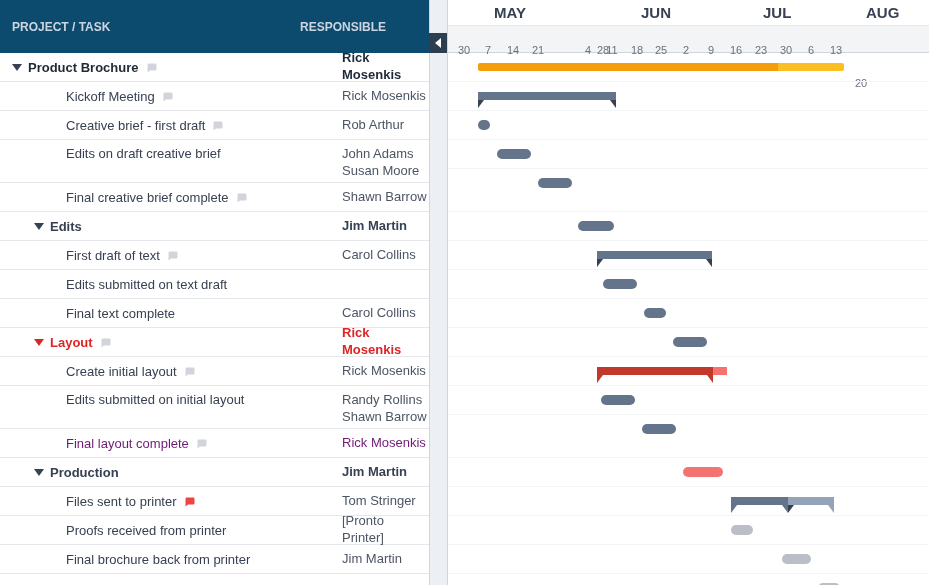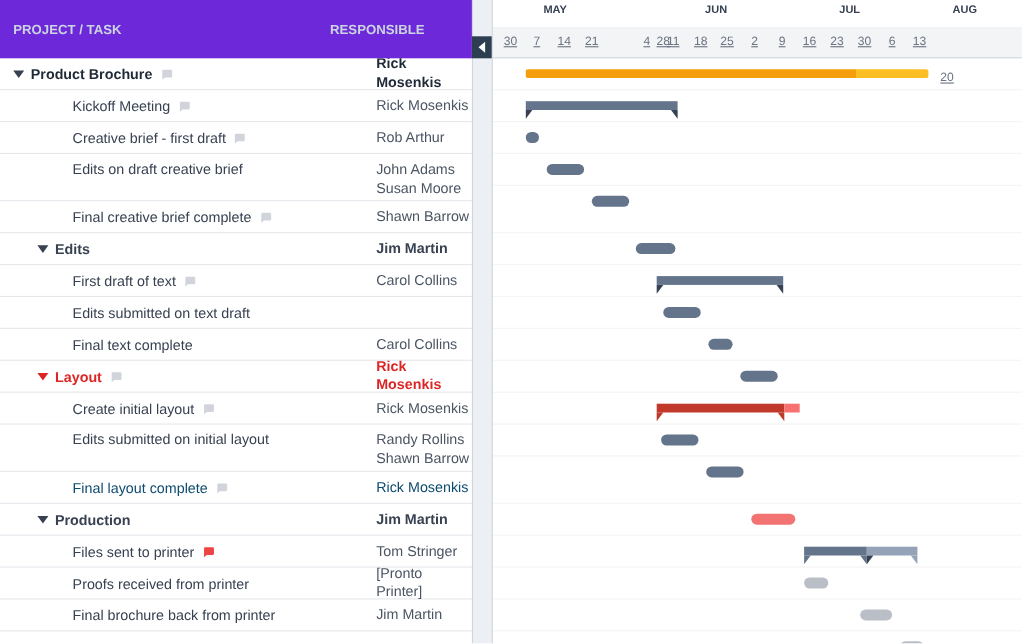--- a/index.html
+++ b/index.html
@@ -19,21 +19,21 @@
   }
   
   .left-panel {
     width: 430px;
     flex-shrink: 0;
     border-right: 1px solid #d1d5db;
     display: flex;
     flex-direction: column;
   }
   .left-header {
-    background: #6d28d9;
+    background: #0c4a6e;
     color: #cbd5e1;
     height: 53px;
     display: flex;
     align-items: center;
     font-size: 12px;
     font-weight: 600;
   }
   .left-header .col-task { width: 300px; padding-left: 12px; }
   .left-header .col-resp { flex: 1; padding-left: 0; }
   .task-list { flex: 1; overflow: hidden; }
@@ -42,21 +42,21 @@
     align-items: center;
     height: 29px;
     border-bottom: 1px solid #e5e7eb;
     gap: 42px;
   }
   .row.tall { height: 43px; align-items: flex-start; padding-top: 6px; }
   .row .col-task { width: 300px; display: flex; align-items: center; }
   .row .col-resp { flex: 1; color: #4b5563; line-height: 1.3; }
   .row.bold .col-task, .row.bold .col-resp { font-weight: 700; color: #1f2937; }
   .row.group .col-task, .row.group .col-resp { font-weight: 700; color: #374151; }
-  .row.red .col-task, .row.red .col-resp { color: #0c4a6e; }
+  .row.red .col-task, .row.red .col-resp { color: #701a75; }
   .row.red.bold .col-task, .row.red.bold .col-resp { font-weight: 700; color: #dc2626; }
   .tri {
     display: inline-block;
     width: 0; height: 0;
     border-left: 5px solid transparent;
     border-right: 5px solid transparent;
     border-top: 7px solid #374151;
     margin-right: 6px;
   }
   .tri.red { border-top-color: #dc2626; }
@@ -110,38 +110,37 @@
   }
   .timeline-header .months {
     height: 26px;
     display: flex;
     position: relative;
     border-bottom: 1px solid #e5e7eb;
   }
   .timeline-header .month {
     position: absolute;
     top: 4px;
-    font-size: 10px;
+    font-size: 15px;
     font-weight: 700;
     color: #374151;
   }
   .timeline-header .days {
     height: 27px;
     background: #f3f4f6;
     position: relative;
     border-bottom: 1px solid #d1d5db;
   }
   .timeline-header .day {
     position: absolute;
-    top: 6px;
+    top: 18px;
     font-size: 11px;
     color: #6b7280;
     text-align: right;
     transform: translateX(-50%);
-    text-decoration: underline;
   }
   .gantt-body {
     position: relative;
   }
   .gantt-row {
     height: 29px;
     border-bottom: 1px solid #f3f4f6;
     position: relative;
   }
   .gantt-row.tall { height: 43px; }

